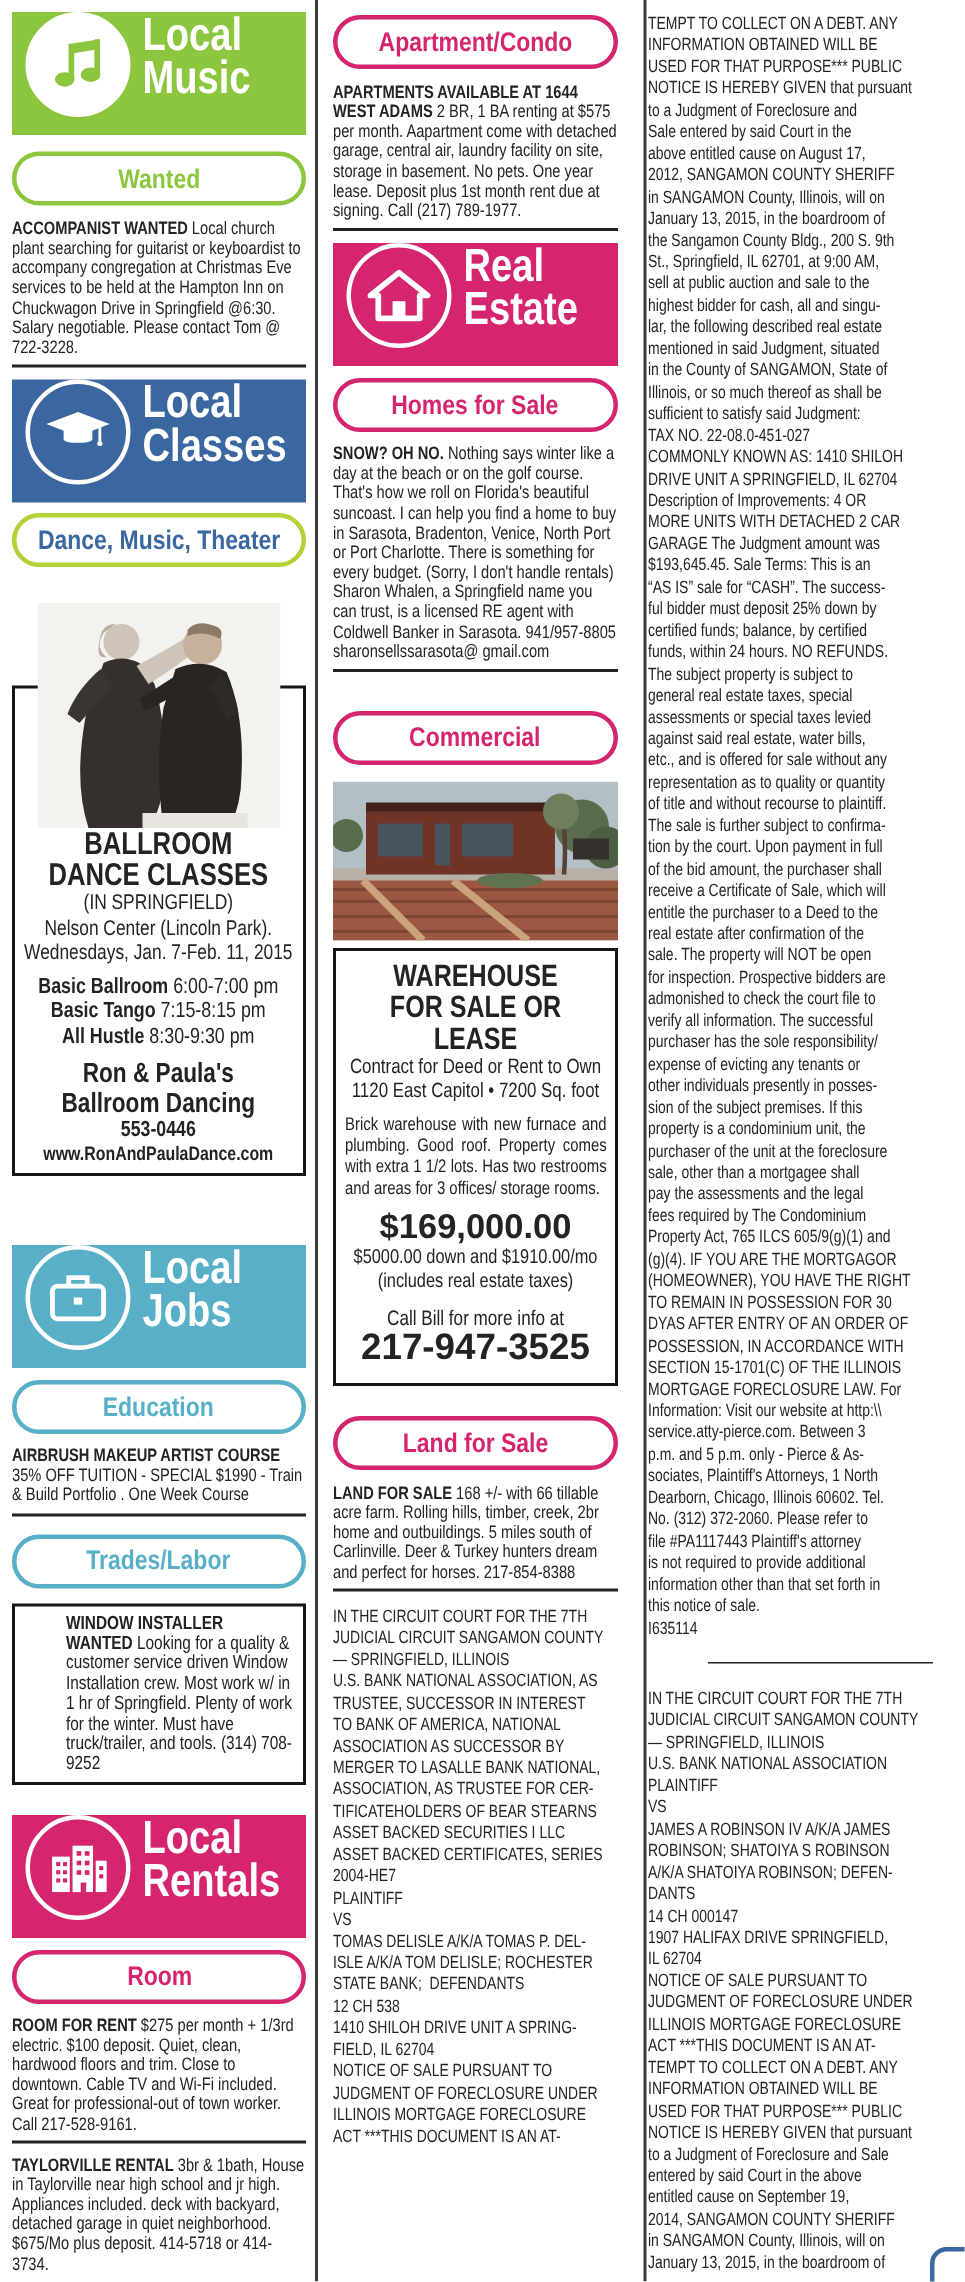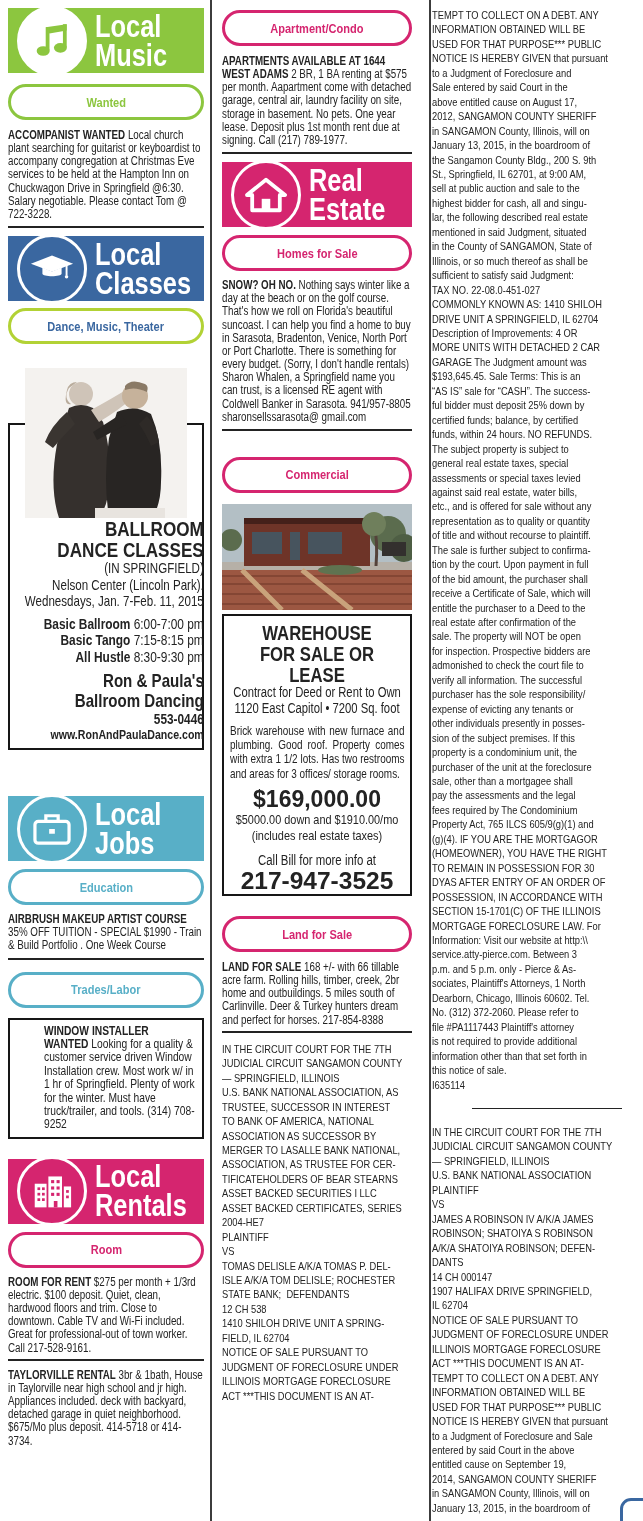--- a/index.html
+++ b/index.html
@@ -11,55 +11,55 @@
   .vdiv{position:absolute;top:0;bottom:0;width:1.5px;background:#3c3c3c;}
   .col{position:absolute;top:0;}
   .col-left{left:8px;width:196px;}
   .col-mid{left:222px;width:190px;}
   .col-right{left:432px;width:192px;}
 
   
   .cl{width:123%;transform:scaleX(0.815);transform-origin:0 0;}
   .cx{width:123%;margin-left:-11.5%;transform:scaleX(0.815);}
 
-  .banner{display:flex;align-items:center;height:65px;background:var(--c);}
+  .banner{display:flex;height:82px;background:var(--c);}
   .circle{flex:0 0 auto;width:64px;height:64px;margin-left:9px;border:3px solid #fff;
           border-radius:50%;background:var(--c);display:flex;align-items:center;justify-content:center;}
   .circle.white{background:#fff;}
   .banner-title{font-weight:bold;font-size:31px;line-height:29px;color:#fff;
                 margin-left:8px;transform:scaleX(0.82);transform-origin:0 50%;white-space:nowrap;}
 
   .pill{height:30px;border:3px solid var(--c);border-radius:18px;
         display:flex;align-items:center;justify-content:center;
-        font-weight:bold;font-size:13px;color:var(--c);}
+        font-weight:bold;font-size:18px;color:var(--c);}
   .pill .pt{transform:scaleX(0.85);white-space:nowrap;}
 
   .ad{font-size:12px;line-height:13.15px;}
   .lead{font-weight:bold;}
   .rule{border-top:2px solid #232323;height:0;}
 
   .legal{white-space:pre;font-size:11.8px;line-height:14.45px;
          transform:scaleX(0.79);transform-origin:0 0;}
 
   .boxed{border:2.5px solid #161616;padding:5px 7px;}
 
   
   .dance-wrap{position:relative;margin-top:24px;}
   .dance-box{position:absolute;left:0;right:0;top:55px;bottom:0;border:2.5px solid #161616;}
   .dance-photo{position:relative;display:block;margin:0 auto;z-index:1;}
-  .dance-text{position:relative;z-index:1;text-align:right;}
+  .dance-text{position:relative;z-index:1;text-align:center;}
   .dt-title{font-weight:bold;font-size:21px;line-height:21px;}
   .dt-sub{font-size:14.2px;line-height:16.5px;}
   .dt-sched{font-size:14.6px;line-height:16.5px;margin-top:6px;}
   .dt-brand{font-weight:bold;font-size:18.5px;line-height:20px;margin-top:6px;}
   .dt-phone{font-weight:bold;font-size:14.5px;line-height:16px;}
   .dt-web{font-weight:bold;font-size:13px;line-height:15px;padding-bottom:8px;}
 
   
-  .wh-box{border:2.5px solid #161616;padding:6px 6px 0;}
+  .wh-box{border:2.5px solid #161616;padding:6px 6px 10px;}
   .wh-title{font-weight:bold;font-size:20.5px;line-height:21px;text-align:center;}
   .wh-sub{font-size:13.8px;line-height:16px;text-align:center;}
   .wh-body{font-size:12.2px;line-height:14.3px;text-align:justify;margin-top:7px;}
   .wh-price{font-weight:bold;font-size:23px;line-height:26px;text-align:center;margin-top:5px;}
   .wh-terms{font-size:13.4px;line-height:15.5px;text-align:center;}
   .wh-call{font-size:14px;line-height:16px;text-align:center;margin-top:9px;}
   .wh-phone{font-weight:bold;font-size:24.5px;line-height:26px;text-align:center;}
 
   .partial-pill{position:absolute;left:620px;top:1498px;width:42px;height:40px;
                 border:3.5px solid #3a67a0;border-radius:11px;background:#fff;}

